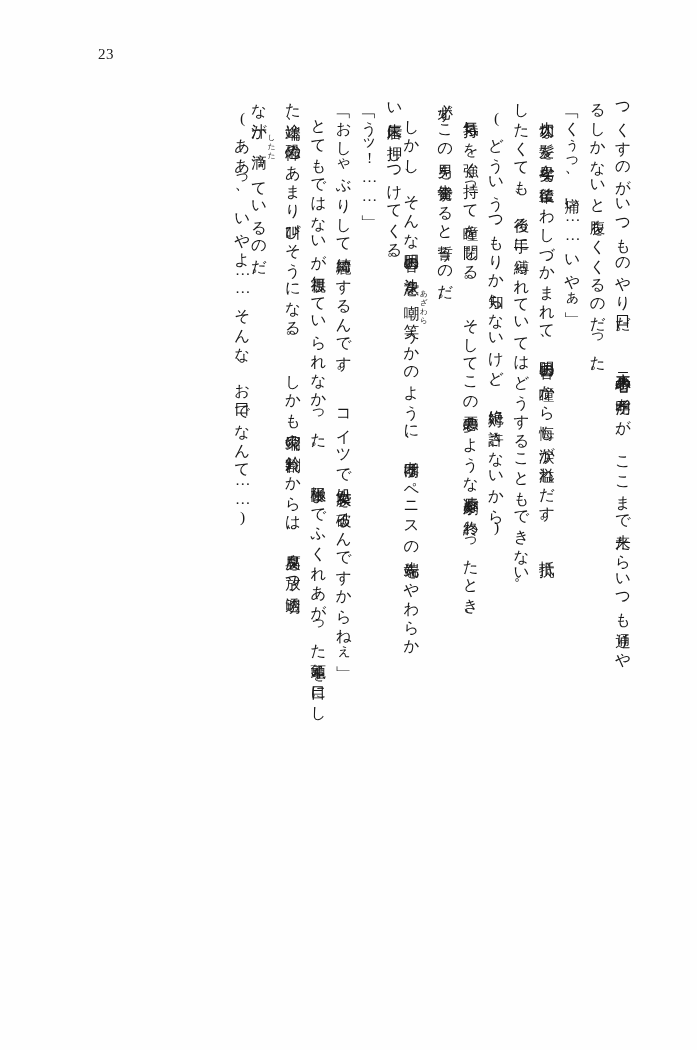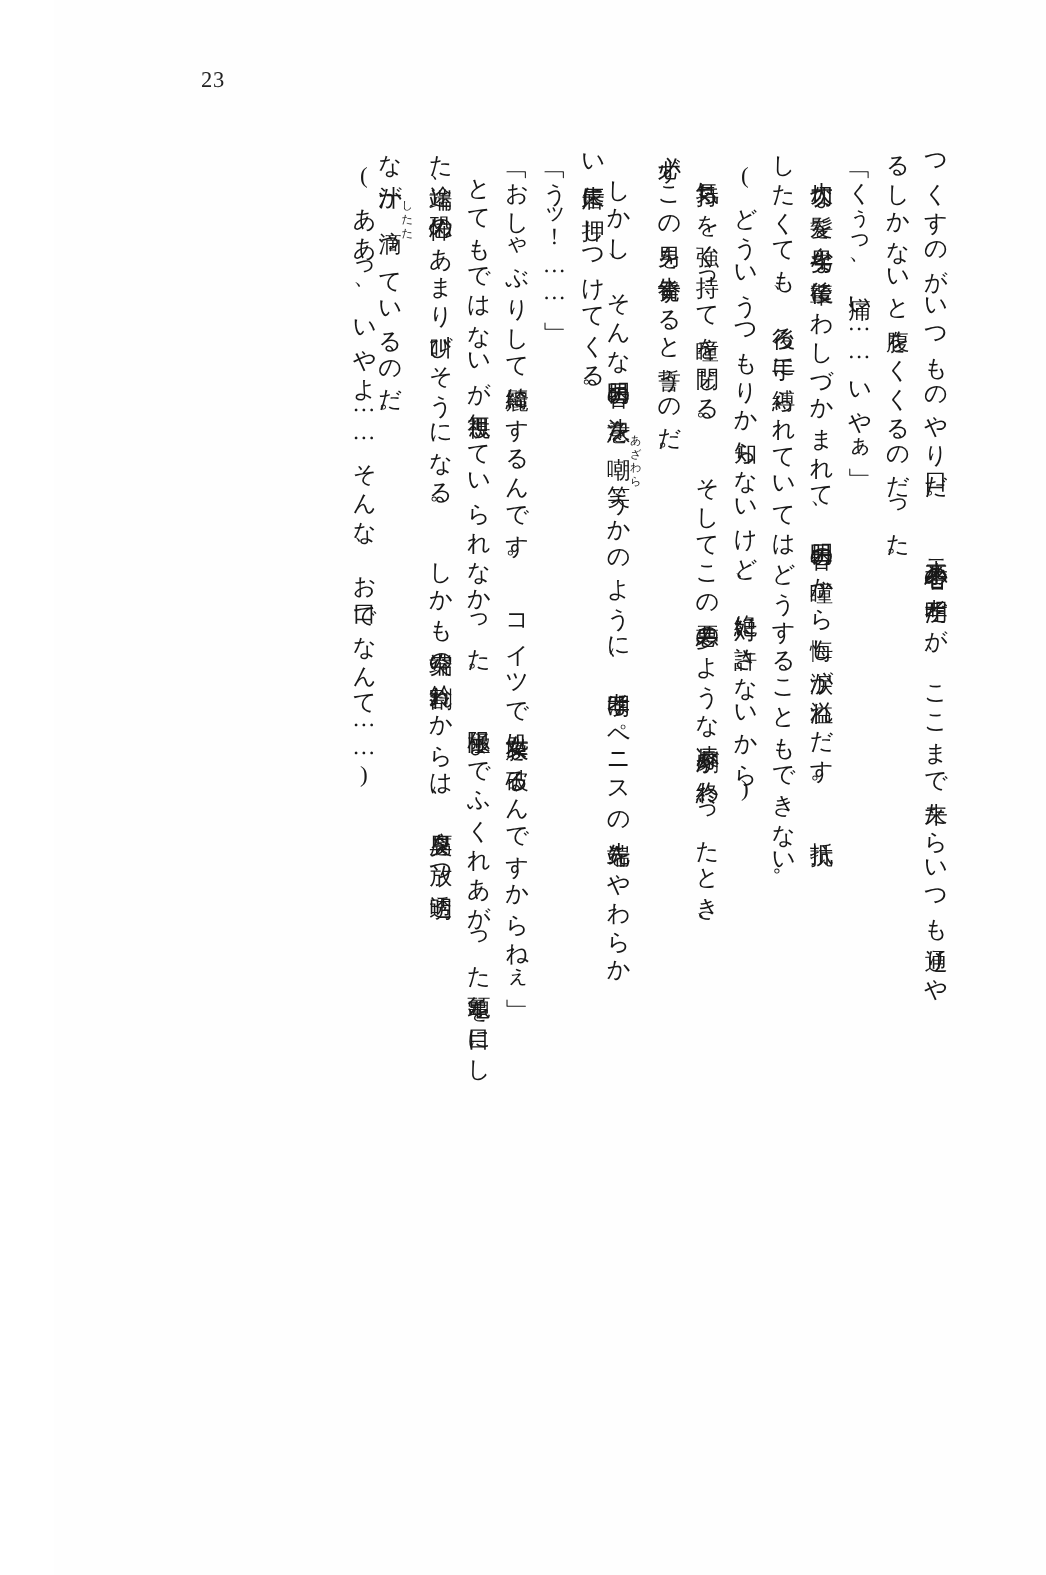--- a/index.html
+++ b/index.html
@@ -12,21 +12,20 @@
     height: 1050px;
     position: relative;
     font-family: "Liberation Serif", "DejaVu Serif", serif;
     color: #1a1a1a;
     overflow: hidden;
   }
   .page {
     position: absolute;
     inset: 0;
     background: #fefefe;
-    margin-left: 36px;
   }
   .page-number {
     position: absolute;
     top: 46px;
     left: 98px;
     font-size: 15px;
     letter-spacing: 0.5px;
     color: #222;
   }
   .text-body {

